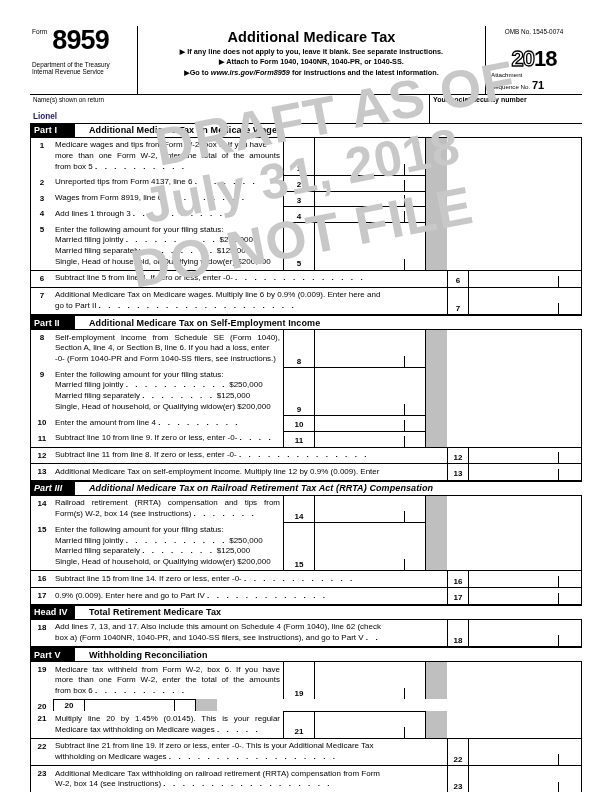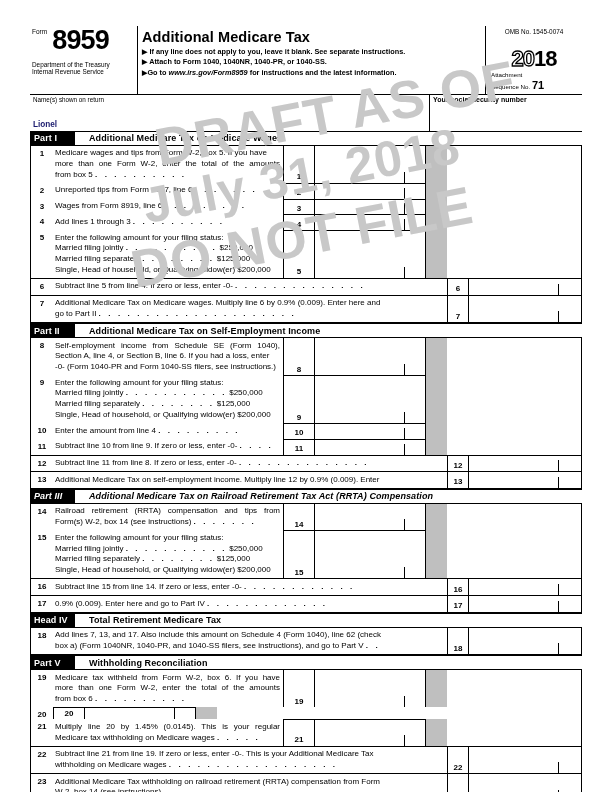--- a/index.html
+++ b/index.html
@@ -31,38 +31,38 @@
   .wm2 { left:138px; top:178px; font-size:50px; transform:rotate(-11deg); transform-origin:left top; }
   .wm3 { left:126px; top:240px; font-size:53px; transform:rotate(-11deg); transform-origin:left top; }
 
   
   .hdr { display:flex; border-bottom:1.6px solid #000; }
   .hdr-left { width:108px; border-right:1.6px solid #000; padding:2px 3px 2px 2px; }
   .formline { display:flex; align-items:flex-start; gap:5px; }
   .formword { font-size:6.5px; padding-bottom:3px; }
   .formnum { font-size:27px; font-weight:bold; letter-spacing:-0.8px; line-height:0.95; }
   .dept { font-size:6.4px; line-height:1.22; margin-top:7px; }
-  .hdr-mid { flex:1; padding:2px 4px 3px 4px; text-align:left; border-right:1.6px solid #000; }
+  .hdr-mid { flex:1; padding:2px 4px 3px 4px; text-align:center; border-right:1.6px solid #000; }
   .h-title { font-size:14.5px; font-weight:bold; letter-spacing:0.1px; margin:1px 0 2px; }
   .h-sub { font-size:7.3px; font-weight:bold; line-height:1.42; }
   .arw { font-size:7px; }
   .ital { font-style:italic; }
   .hdr-right { width:96px; padding:2px 3px; text-align:center; position:relative; }
   .omb { font-size:6.4px; }
   .yr { font-size:22px; font-weight:bold; letter-spacing:-1px; line-height:1.05; margin:12px 0 0; }
   .yr .hollow { color:#fff; -webkit-text-stroke:1.3px #000; }
   .att { font-size:6.2px; line-height:1.2; text-align:left; padding-left:2px; margin-top:1px; }
   .att b { font-size:11px; }
 
   
   .namerow { display:flex; border-bottom:1.6px solid #000; }
   .name-l { flex:1; border-right:1.1px solid #000; padding:1px 3px 2px; min-height:25px; }
   .name-r { width:152px; padding:1px 3px 2px; }
   .tinylbl { font-size:6.3px; }
-  .namev { font-size:8.2px; font-weight:bold; color:#1a1a6e; margin-top:17px; }
+  .namev { font-size:8.2px; font-weight:bold; color:#1a1a6e; margin-top:9px; }
 
   
   .partbar { display:flex; align-items:stretch; border-bottom:1.1px solid #000; background:#fff; }
   .pnum { background:#000; color:#fff; font-size:9px; font-weight:bold;
           padding:1.5px 5px 1.5px 4px; min-width:45px; letter-spacing:0.1px; }
   .ptitle { font-size:9px; font-weight:bold; padding:1.5px 0 1.5px 14px; letter-spacing:0.1px; }
 
   
   .row { display:flex; border-bottom:1.1px solid #000; position:relative; }
   .row.nb { border-bottom:none; }

